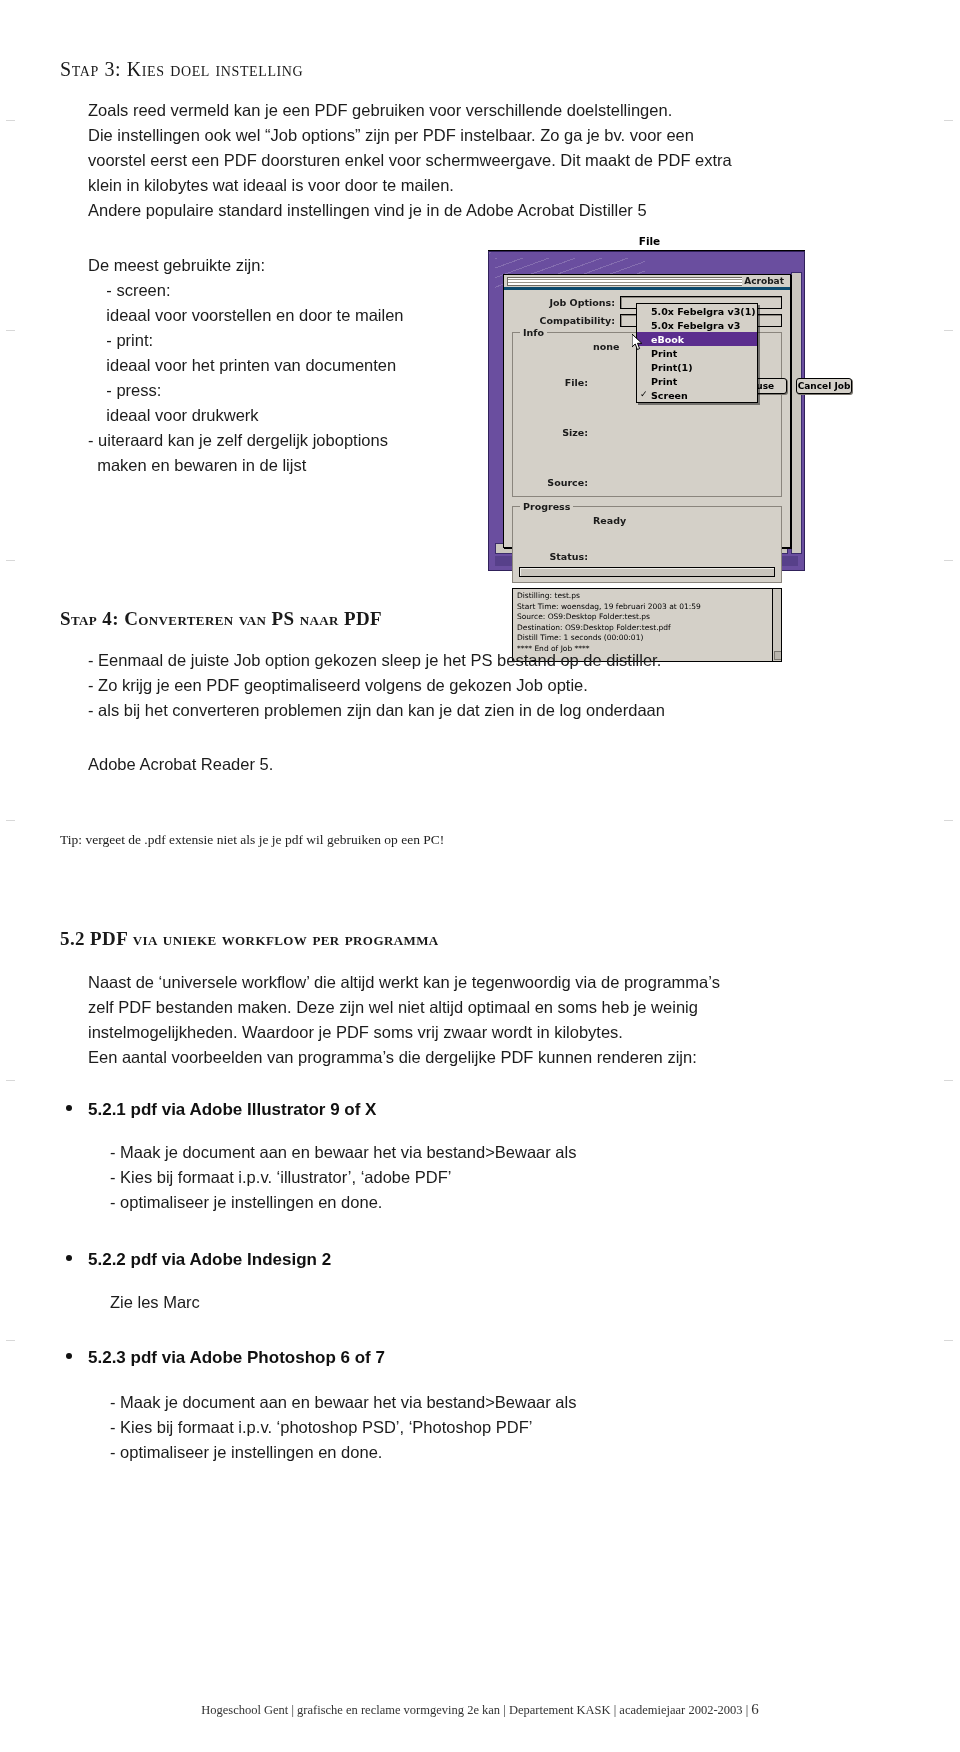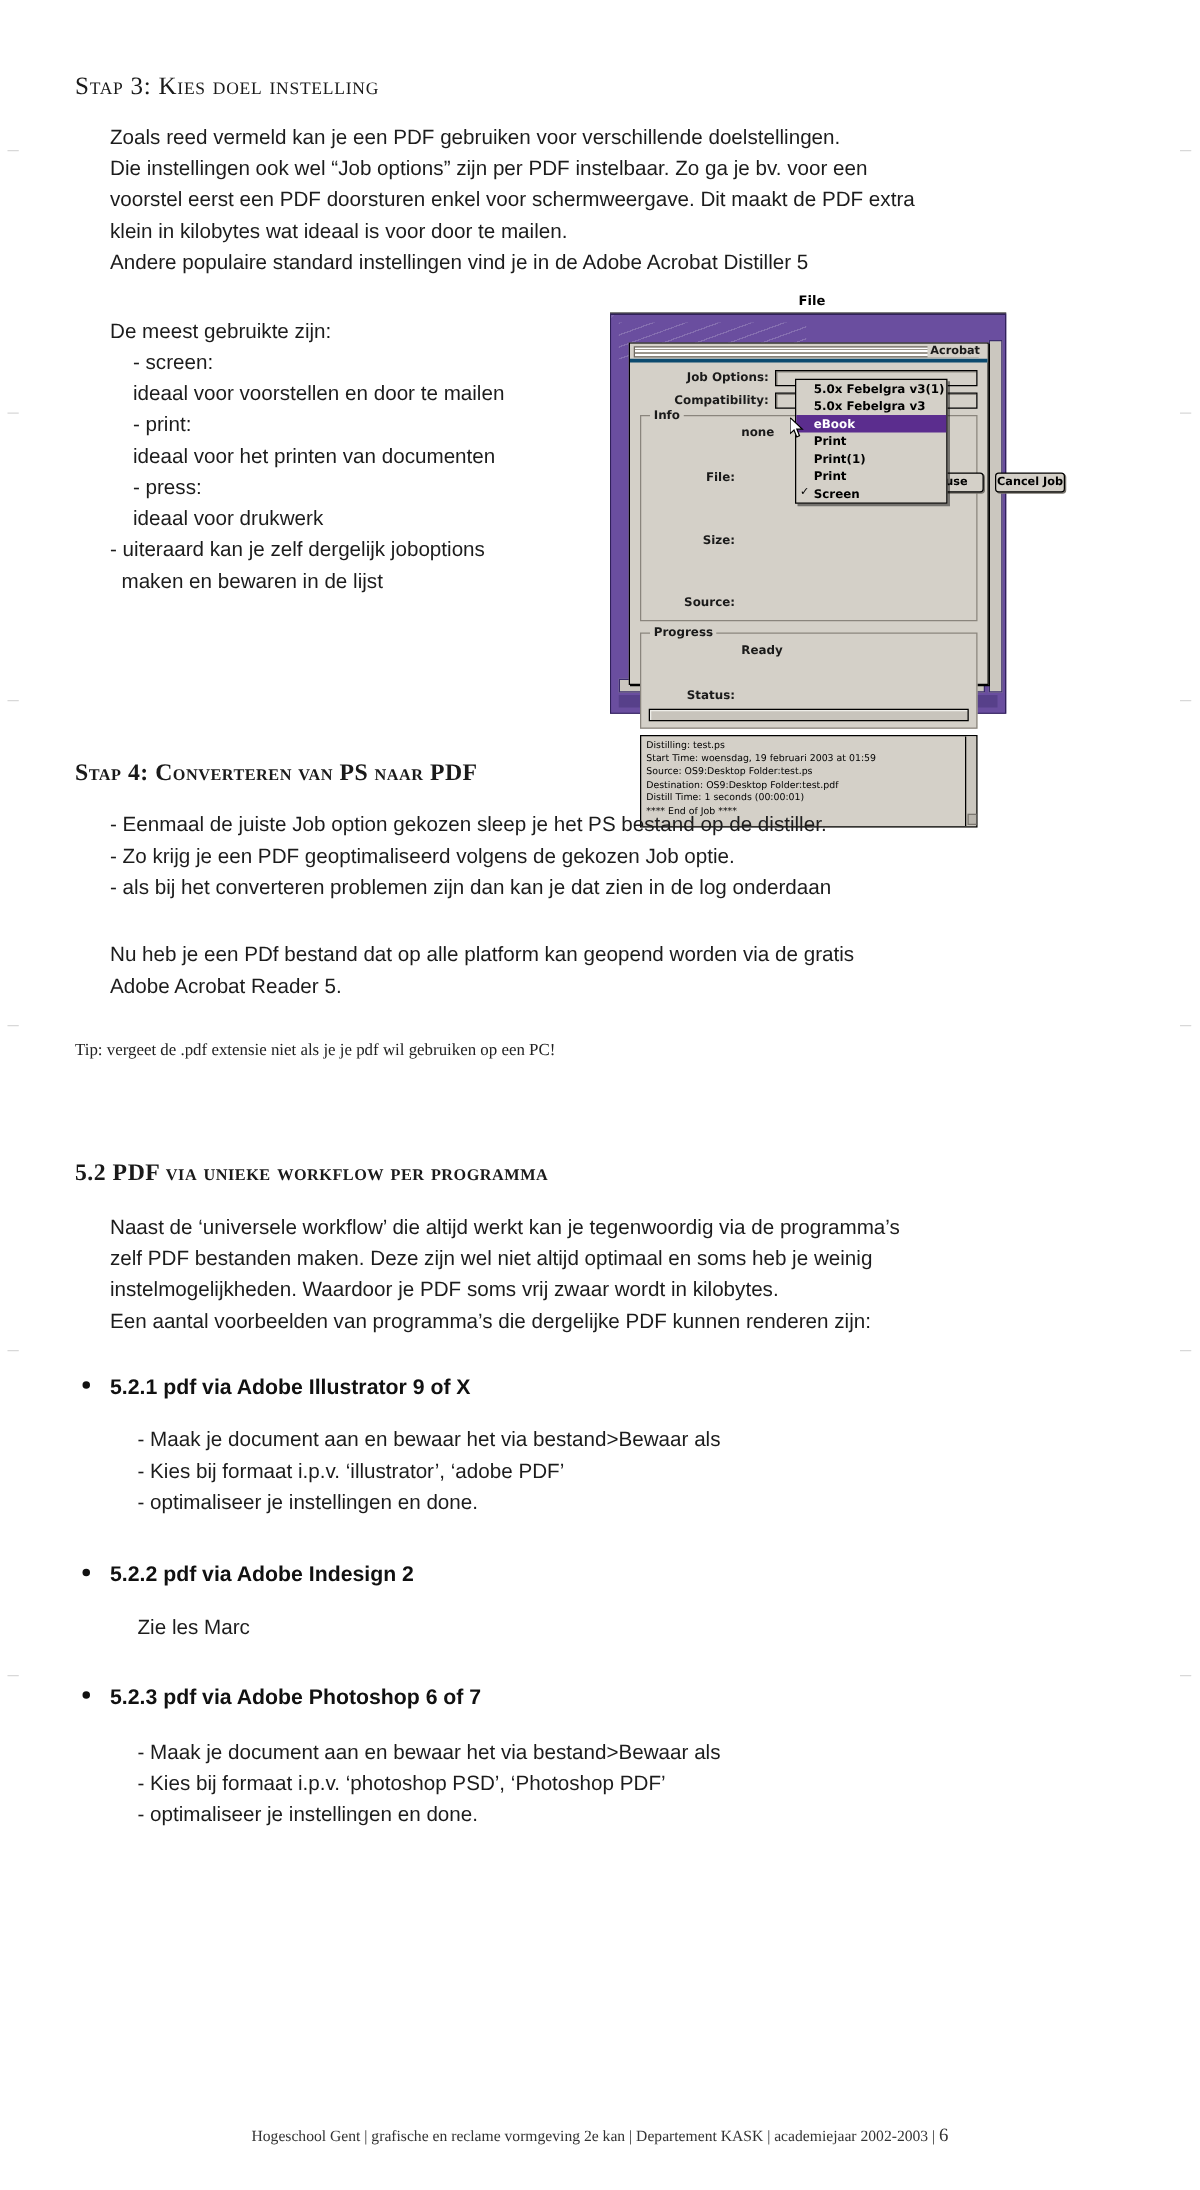--- a/index.html
+++ b/index.html
@@ -424,21 +424,20 @@
     <div class="subheading">Stap 4: Converteren van PS naar PDF</div>
   </div>
 
   <div style="position:absolute; left:88px; top:648px;">
     <div class="body-line">- Eenmaal de juiste Job option gekozen sleep je het PS bestand op de distiller.</div>
     <div class="body-line">- Zo krijg je een PDF geoptimaliseerd volgens de gekozen Job optie.</div>
     <div class="body-line">- als bij het converteren problemen zijn dan kan je dat zien in de log onderdaan</div>
   </div>
 
   <div style="position:absolute; left:88px; top:752px;">
-    <div class="body-line">Nu heb je een PDf bestand dat op alle platform kan geopend worden via de gratis</div>
     <div class="body-line">Adobe Acrobat Reader 5.</div>
   </div>
 
   <div style="position:absolute; left:60px; top:832px;">
     <div class="tip">Tip: vergeet de .pdf extensie niet als je je pdf wil gebruiken op een PC!</div>
   </div>
 
   <div style="position:absolute; left:60px; top:928px;">
     <div class="subheading">5.2 PDF via unieke workflow per programma</div>
   </div>

